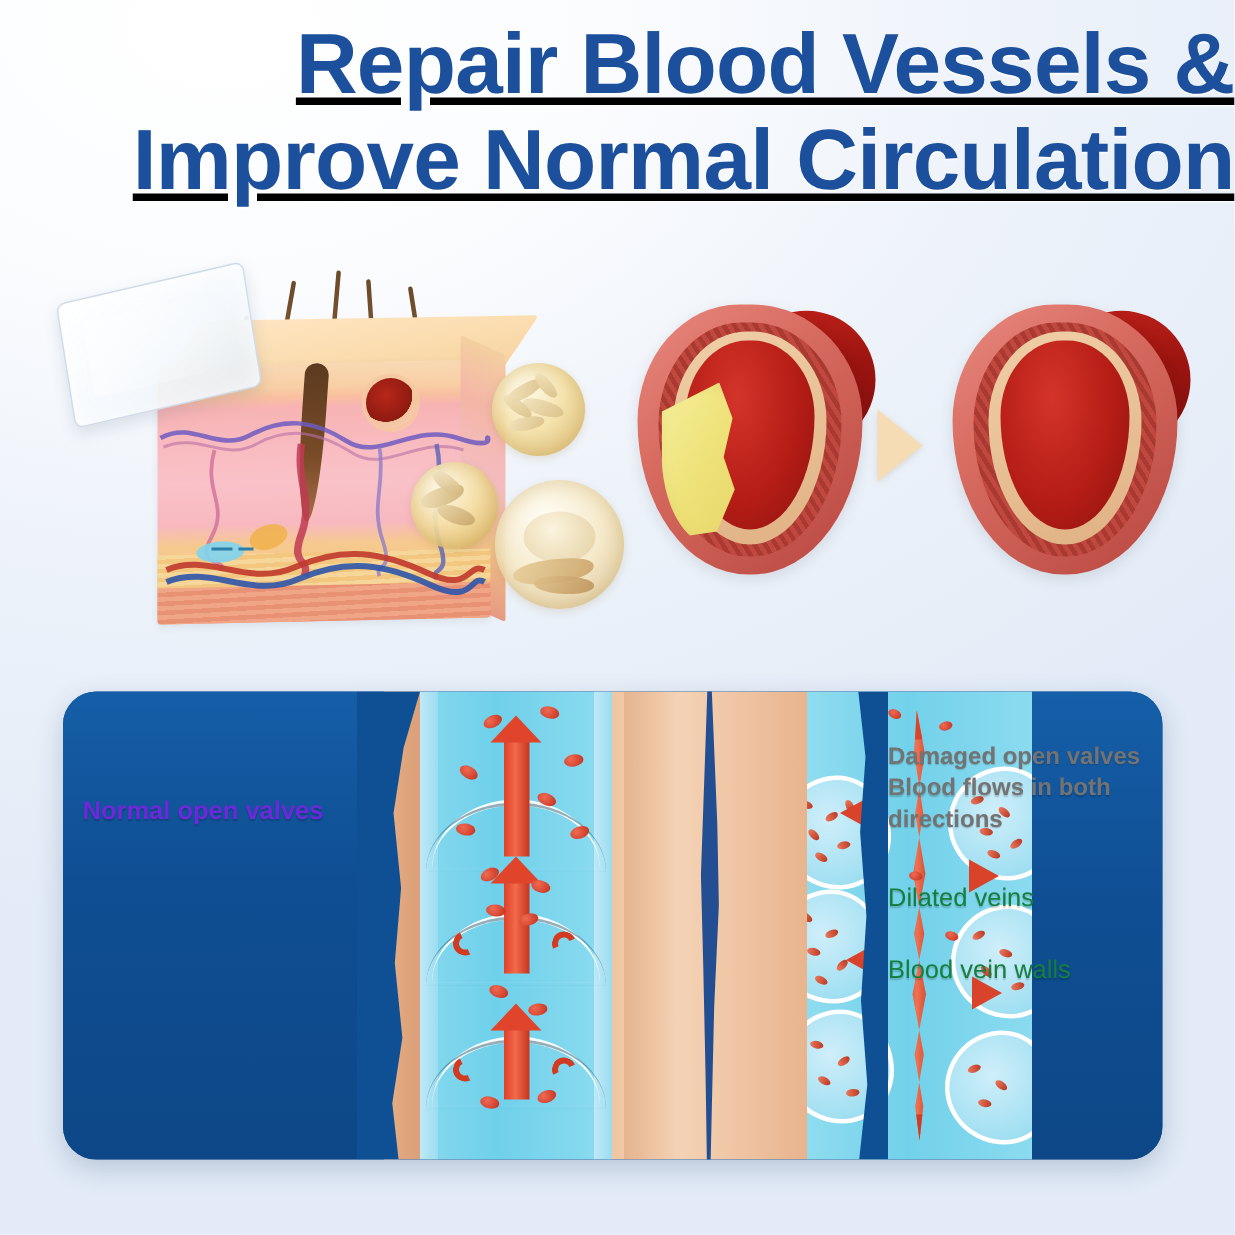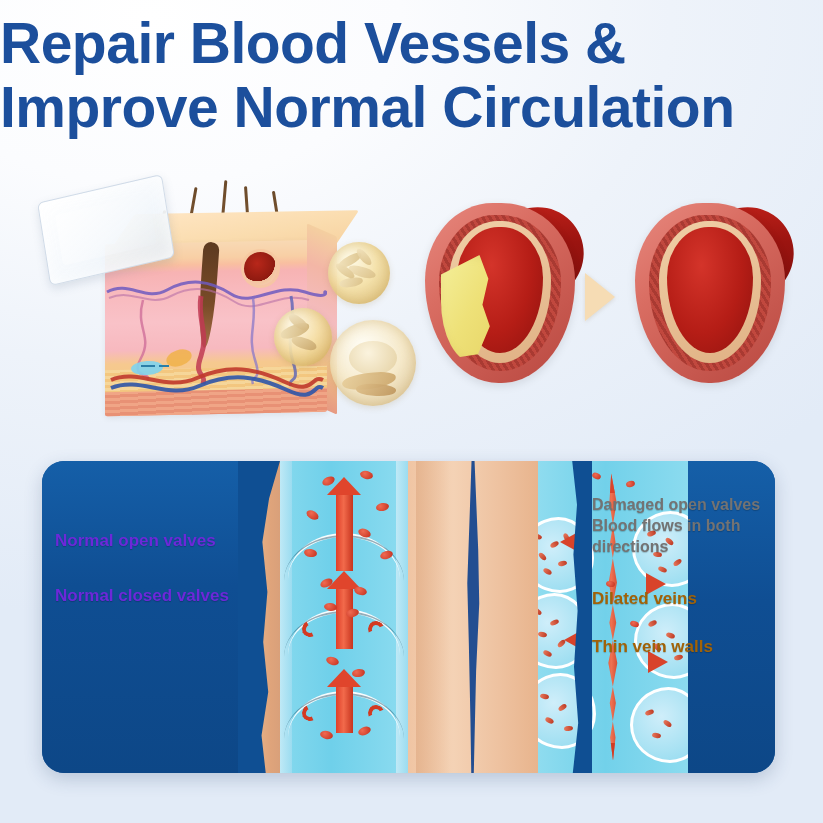--- a/index.html
+++ b/index.html
@@ -10,22 +10,23 @@
     background:
       radial-gradient(ellipse 900px 600px at 18% 2%, #ffffff 0%, #fbfcfe 28%, #eef3fa 58%, #e2ebf7 100%),
       linear-gradient(160deg,#ffffff 0%,#f3f7fc 35%,#dfe9f6 75%,#d2e0f1 100%);
     overflow:hidden;
     position:relative;
   }
   #stage { position:relative; width:823px; height:823px; overflow:hidden; }
 
   
   .title-wrap{
-    position:absolute; left:0; top:14px; width:823px; text-align:left;
+    position:absolute; left:0; top:14px; width:823px; text-align:right;
     line-height:1.02;
+    text-decoration:underline;
   }
   .title-line{
     font-weight:bold; color:#1c4f9c; letter-spacing:-0.5px;
     font-size:57px; white-space:nowrap;
     text-shadow:0 1px 0 rgba(255,255,255,.7);
   }
   .title-line.l2{ font-size:57px; margin-top:6px; }
 
   
   .skin-block{ position:absolute; left:30px; top:180px; width:390px; height:250px; }
@@ -265,21 +266,21 @@
                  text-shadow:0 1px 2px rgba(0,0,0,.25); }
   .txt-left ul{ list-style:none; margin-top:26px; }
   .txt-left li{ font-size:17px; font-weight:bold; color:#6d28d9; margin-bottom:34px;
                 line-height:1.22; text-shadow:0 1px 1px rgba(0,0,0,.2); }
 
   .txt-right{ position:absolute; left:592px; top:487px; width:185px; z-index:6; }
   .txt-right .hd{ font-size:25px; font-weight:bold; color:#8d1a1c; letter-spacing:-.3px; }
   .txt-right .sub{ font-size:16px; font-weight:bold; color:#737373; line-height:1.3; margin-top:8px;
                    text-shadow:0 1px 1px rgba(0,0,0,.2); }
   .txt-right ul{ list-style:none; margin-top:32px; }
-  .txt-right li{ font-size:17px; font-weight:bold; color:#a16207; margin-bottom:28px;
+  .txt-right li{ font-size:17px; font-weight:normal; color:#15803d; margin-bottom:28px;
                  text-shadow:0 1px 1px rgba(0,0,0,.2); }
 </style>
 </head>
 <body>
 
 <div id="stage">
 
   <div class="title-wrap">
     <div class="title-line l1">Repair Blood Vessels &amp;</div>
     <div class="title-line l2">Improve Normal Circulation</div>
@@ -458,25 +459,24 @@
       <div class="col-blue-r"></div>
     </div>
 
     <div class="blue-wave-l"></div>
     <div class="blue-wave-r"></div>
   </div>
 
   <div class="txt-left">
     <ul>
       <li>Normal open valves</li>
-      <li>Normal closed valves</li>
     </ul>
   </div>
 
   <div class="txt-right">
     <div class="sub">Damaged open valves Blood flows in both directions</div>
     <ul>
       <li>Dilated veins</li>
-      <li>Thin vein walls</li>
+      <li>Blood vein walls</li>
     </ul>
   </div>
 
 </div>
 
 </body></html>

